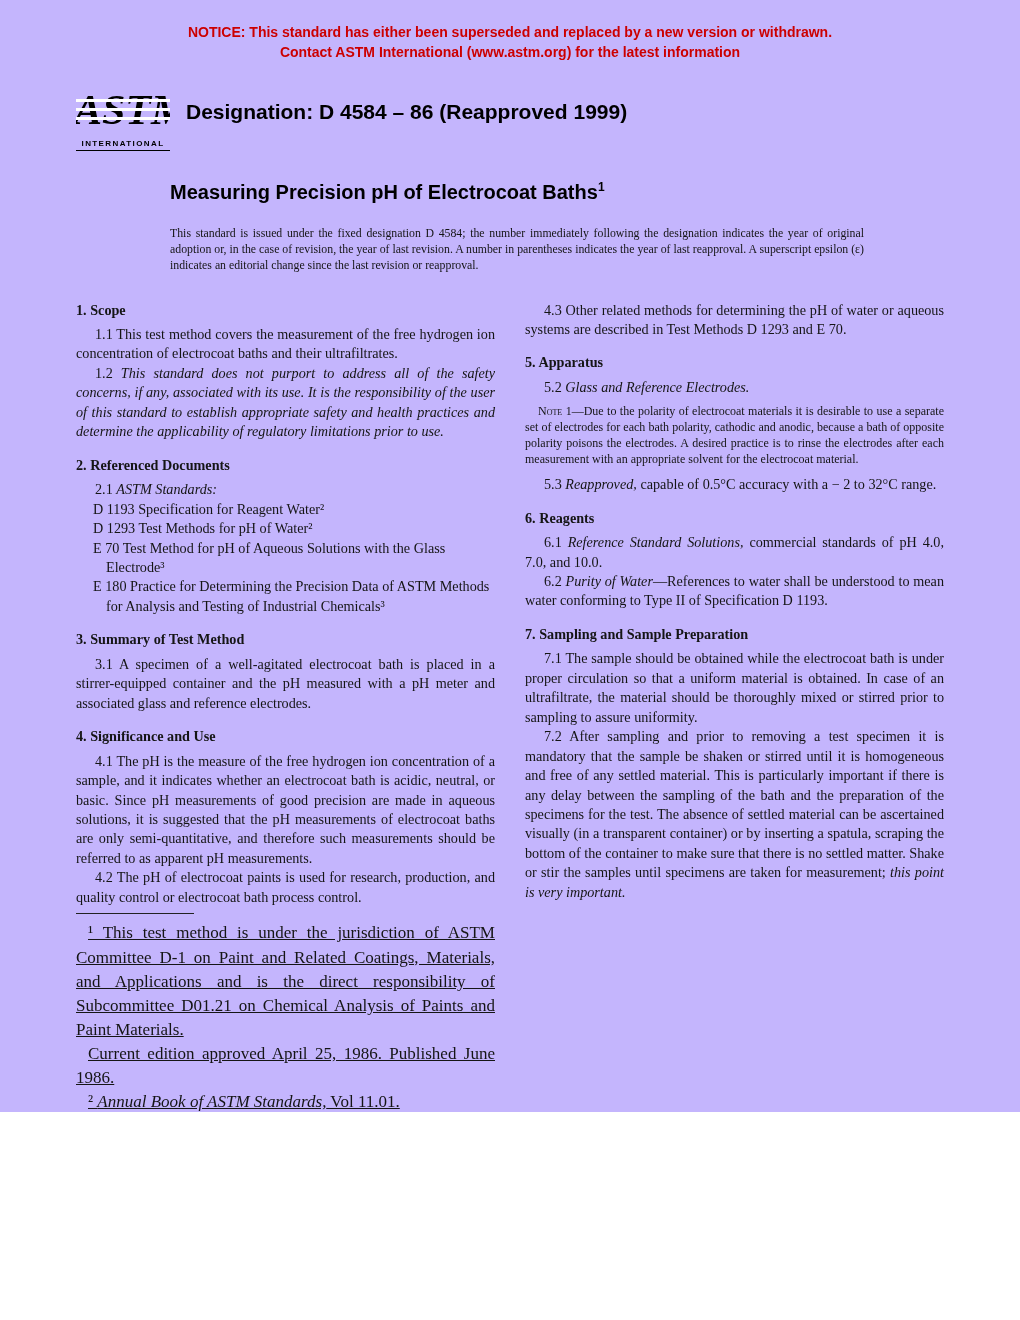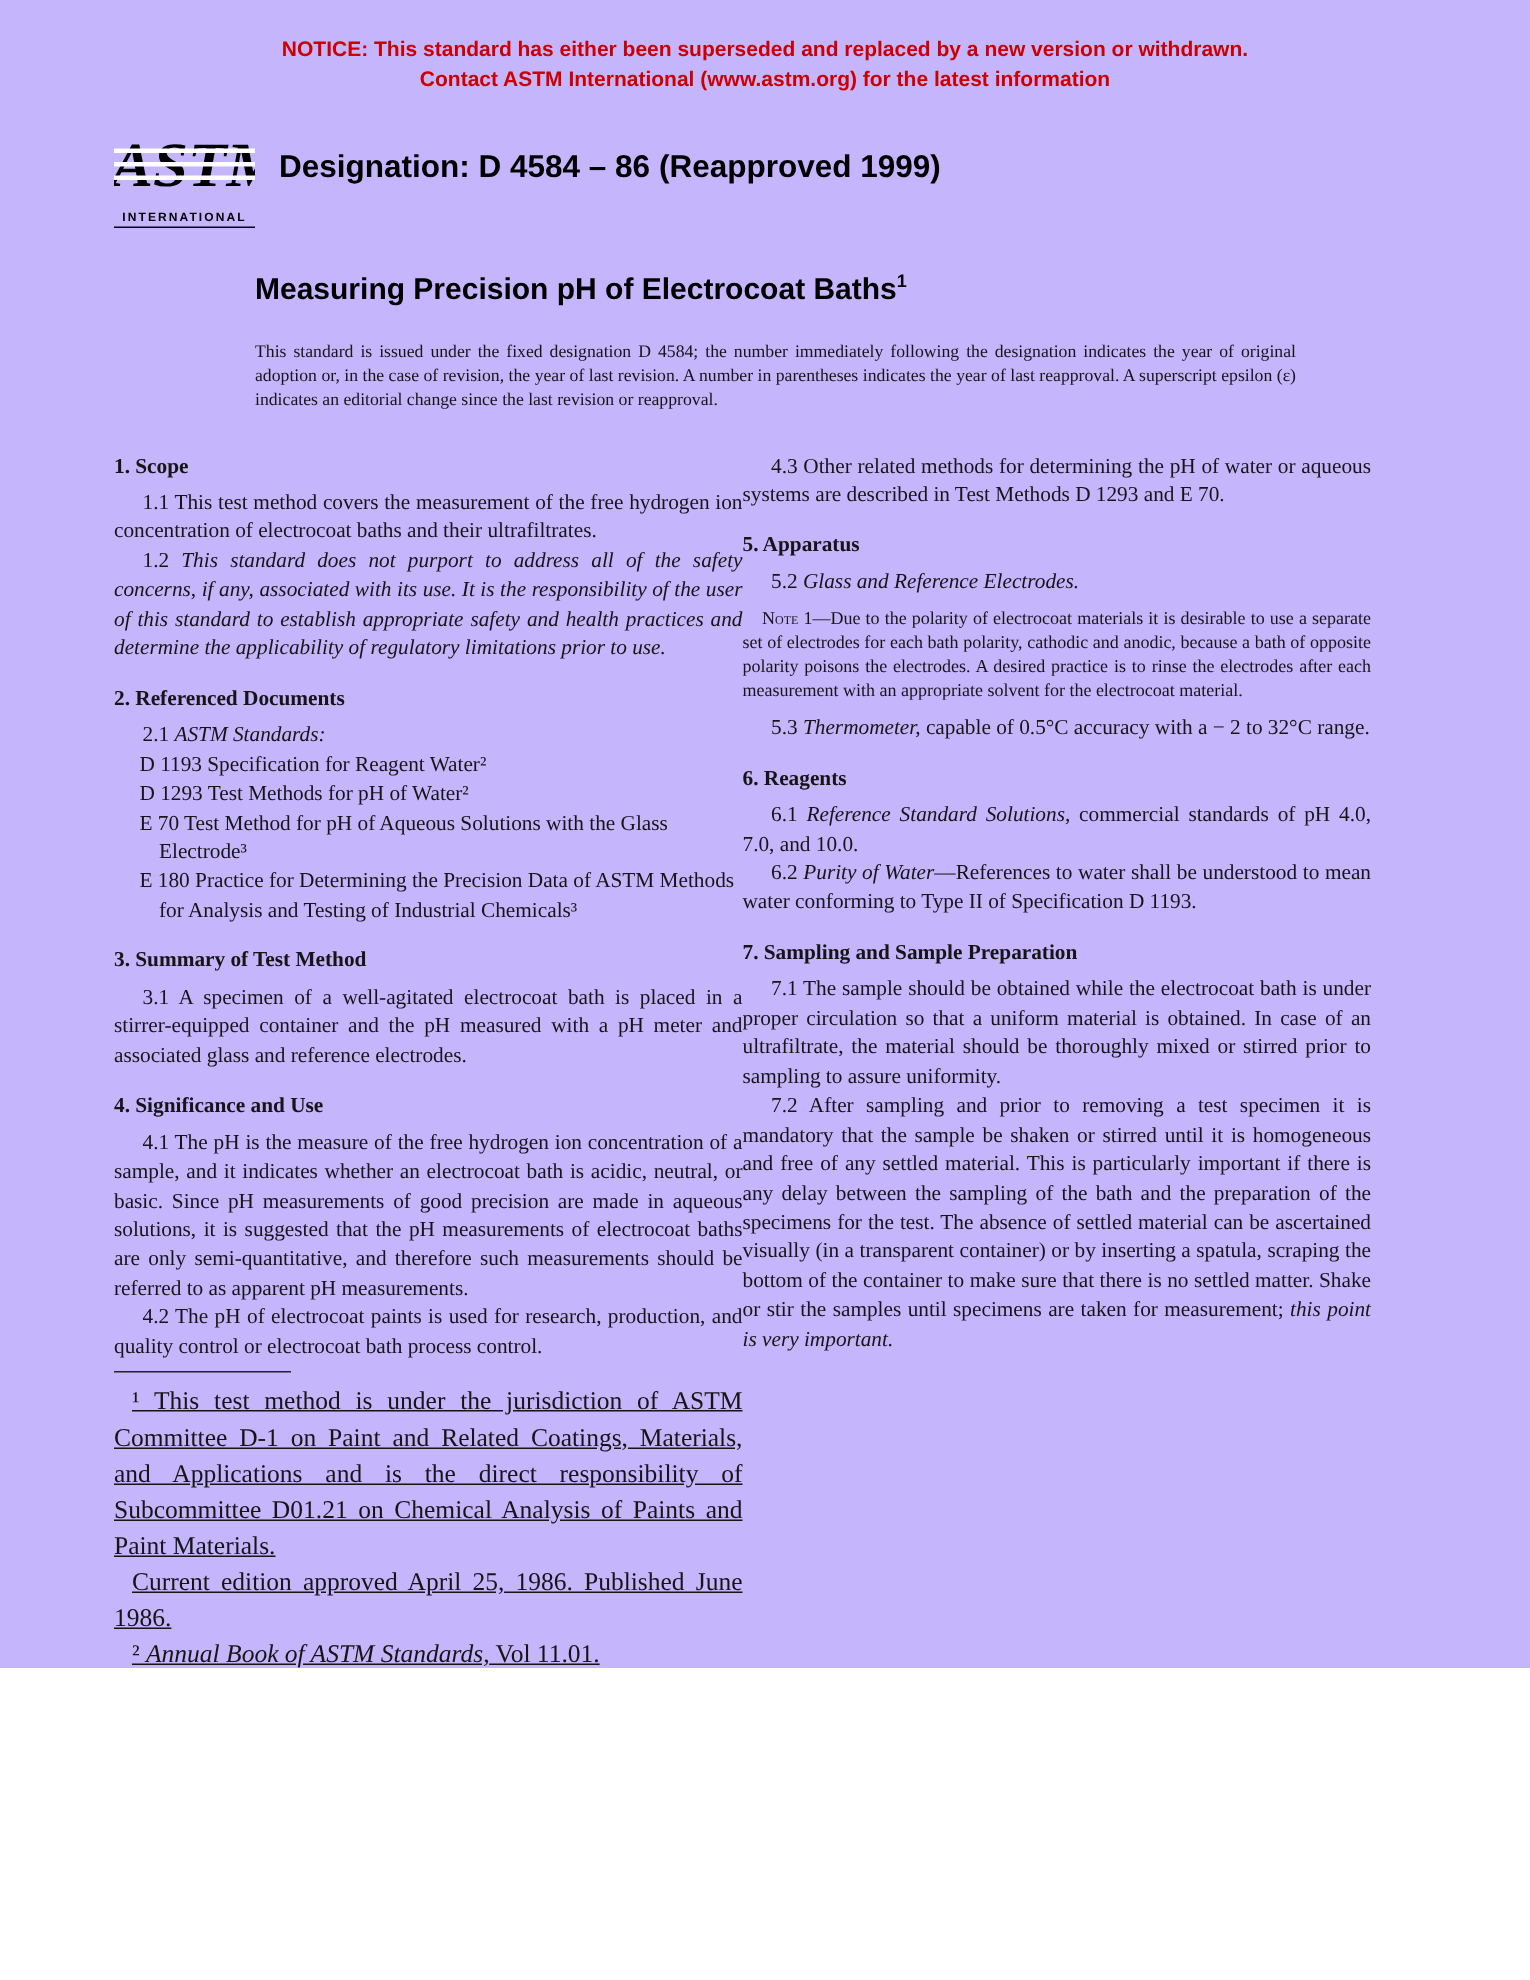--- a/index.html
+++ b/index.html
@@ -32,21 +32,21 @@
   .title-block { margin:30px 0 0 170px; color:#000; }
   .title-line1 { font-family:"Liberation Sans","DejaVu Sans",sans-serif; font-weight:bold; font-size:17px; }
   .title-line2 { font-family:"Liberation Sans","DejaVu Sans",sans-serif; font-weight:bold; font-size:20px; margin-top:3px; }
   .title-line2 sup { font-size:12px; }
   
   .preamble {
     margin:22px 0 0 170px; width:694px;
     font-size:11.8px; line-height:1.34; text-align:justify;
   }
   
-  .columns { display:flex; margin:27px 76px 0 76px; height:838px; }
+  .columns { display:flex; gap:30px; margin:27px 76px 0 76px; height:838px; }
   .col { width:419px; font-size:14.2px; line-height:1.37; text-align:justify; }
   .col-left { display:flex; flex-direction:column; }
   .blk-h { font-weight:bold; margin:14px 0 5px 0; text-align:left; }
   .col .blk:first-child { margin-top:0; }
   .blk-p { text-indent:19px; }
   .blk-ref { padding-left:30px; text-indent:-13px; text-align:left; }
   .blk-note { font-size:12px; line-height:1.33; margin:7px 0; text-indent:13px; }
   .it { font-style:italic; }
   .sc { font-variant:small-caps; }
   sup { line-height:0; }
@@ -114,21 +114,21 @@
             <div class="blk blk-fn"><span>² </span><span class="it">Annual Book of ASTM Standards,</span><span> Vol 11.01.</span></div>
             <div class="blk blk-fn"><span>³ </span><span class="it">Annual Book of ASTM Standards,</span><span> Vol 15.05.</span></div>
           </div>
       </div>
     </div>
     <div class="col col-right">
         <div class="blk blk-p"><span>4.3 Other related methods for determining the pH of water or aqueous systems are described in Test Methods D 1293 and E 70.</span></div>
         <div class="blk blk-h"><span>5. Apparatus</span></div>
         <div class="blk blk-p"><span>5.2 </span><span class="it">Glass and Reference Electrodes.</span></div>
         <div class="blk blk-note"><span class="sc">Note 1—</span><span>Due to the polarity of electrocoat materials it is desirable to use a separate set of electrodes for each bath polarity, cathodic and anodic, because a bath of opposite polarity poisons the electrodes. A desired practice is to rinse the electrodes after each measurement with an appropriate solvent for the electrocoat material.</span></div>
-        <div class="blk blk-p"><span>5.3 </span><span class="it">Thermometer,</span><span> capable of 0.5°C accuracy with a − 2 to 32°C range.</span></div>
+        <div class="blk blk-p"><span>5.3 </span><span class="it">Reapproved,</span><span> capable of 0.5°C accuracy with a − 2 to 32°C range.</span></div>
         <div class="blk blk-h"><span>6. Reagents</span></div>
         <div class="blk blk-p"><span>6.1 </span><span class="it">Reference Standard Solutions,</span><span> commercial standards of pH 4.0, 7.0, and 10.0.</span></div>
         <div class="blk blk-p"><span>6.2 </span><span class="it">Purity of Water</span><span>—References to water shall be understood to mean water conforming to Type II of Specification D 1193.</span></div>
         <div class="blk blk-h"><span>7. Sampling and Sample Preparation</span></div>
         <div class="blk blk-p"><span>7.1 The sample should be obtained while the electrocoat bath is under proper circulation so that a uniform material is obtained. In case of an ultrafiltrate, the material should be thoroughly mixed or stirred prior to sampling to assure uniformity.</span></div>
         <div class="blk blk-p"><span>7.2 After sampling and prior to removing a test specimen it is mandatory that the sample be shaken or stirred until it is homogeneous and free of any settled material. This is particularly important if there is any delay between the sampling of the bath and the preparation of the specimens for the test. The absence of settled material can be ascertained visually (in a transparent container) or by inserting a spatula, scraping the bottom of the container to make sure that there is no settled matter. Shake or stir the samples until specimens are taken for measurement; </span><span class="it">this point is very important.</span></div>
       </div>
   </div>
 
   <div class="copyright">Copyright © ASTM International, 100 Barr Harbor Drive, PO Box C700, West Conshohocken, PA 19428-2959, United States.</div>

